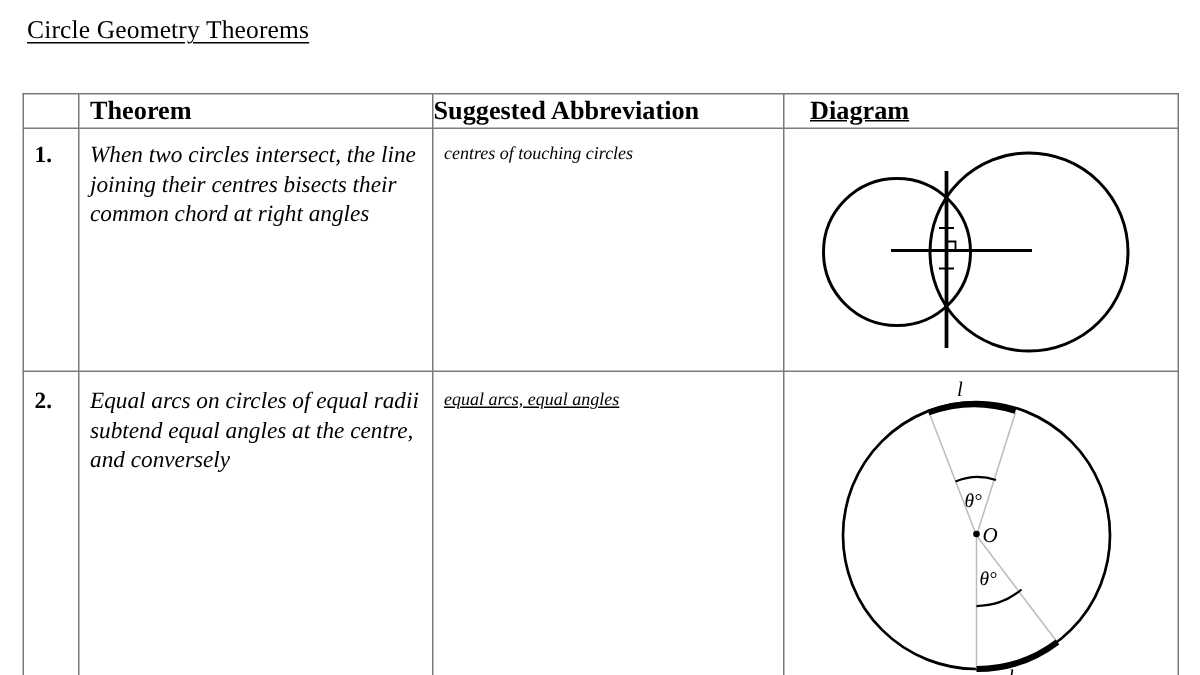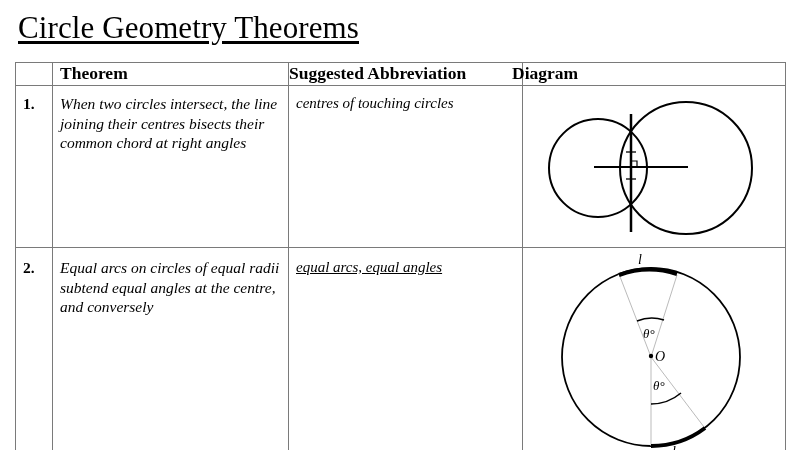--- a/index.html
+++ b/index.html
@@ -1,47 +1,47 @@
 <!DOCTYPE html>
 <html><head>
 <meta charset="utf-8">
 <style>
   html, body { margin:0; padding:0; background:#ffffff; }
   body { width:800px; height:450px; overflow:hidden; position:relative;
          font-family:"Liberation Serif", "DejaVu Serif", serif; color:#000; }
-  .title { position:absolute; left:18px; top:10px; font-size:31px; text-decoration:underline;
+  .title { position:absolute; left:18px; top:10px; font-size:17px; text-decoration:underline;
            text-underline-offset:3px; letter-spacing:0.1px; }
   .hline, .vline { position:absolute; background:#7a7a7a; }
   .hline { height:1px; }
   .vline { width:1px; }
   .hdr { position:absolute; top:62px; font-weight:bold; font-size:17.5px; line-height:22px; }
   .num { position:absolute; font-weight:bold; font-size:15.5px; }
   .theorem { position:absolute; left:60px; width:225px; font-size:15.5px; line-height:19.5px;font-style:italic; }
-  .abbr { position:absolute; left:296px; font-style:italic; font-size:15px; }
+  .abbr { position:absolute; left:296px; font-style:italic; font-size:12px; }
   svg { position:absolute; }
 </style>
 </head>
 <body>
 
 <div class="title">Circle Geometry Theorems</div>
 
 <div>
 
   <div class="hline" style="left:15px;top:62px;width:771px;"></div>
   <div class="hline" style="left:15px;top:85px;width:771px;"></div>
   <div class="hline" style="left:15px;top:247px;width:771px;"></div>
   <div class="vline" style="left:15px;top:62px;height:388px;"></div>
   <div class="vline" style="left:52px;top:62px;height:388px;"></div>
   <div class="vline" style="left:288px;top:62px;height:388px;"></div>
   <div class="vline" style="left:522px;top:62px;height:388px;"></div>
   <div class="vline" style="left:785px;top:62px;height:388px;"></div>
 
   <div class="hdr" style="left:60px;">Theorem</div>
   <div class="hdr" style="left:289px;">Suggested Abbreviation</div>
-  <div class="hdr" style="left:512px;">Diagram</div>
+  <div class="hdr" style="left:540px;text-decoration:underline;">Diagram</div>
 
   <div class="num" style="left:23px;top:95px;">1.</div>
   <div class="theorem" style="top:94px;">When two circles intersect, the line joining their centres bisects their common chord at right angles</div>
   <div class="abbr" style="top:95px;">centres of touching circles</div>
   <svg style="left:523px;top:86px;" width="262" height="160" viewBox="523 86 262 160">
     <circle cx="598" cy="168" r="49" fill="none" stroke="#000" stroke-width="2"></circle>
     <circle cx="686" cy="168" r="66" fill="none" stroke="#000" stroke-width="2"></circle>
     <line x1="631" y1="114" x2="631" y2="232" stroke="#000" stroke-width="2.5"></line>
     <line x1="594" y1="167" x2="688" y2="167" stroke="#000" stroke-width="2"></line>
     <line x1="626" y1="152" x2="636" y2="152" stroke="#000" stroke-width="1.3"></line>

